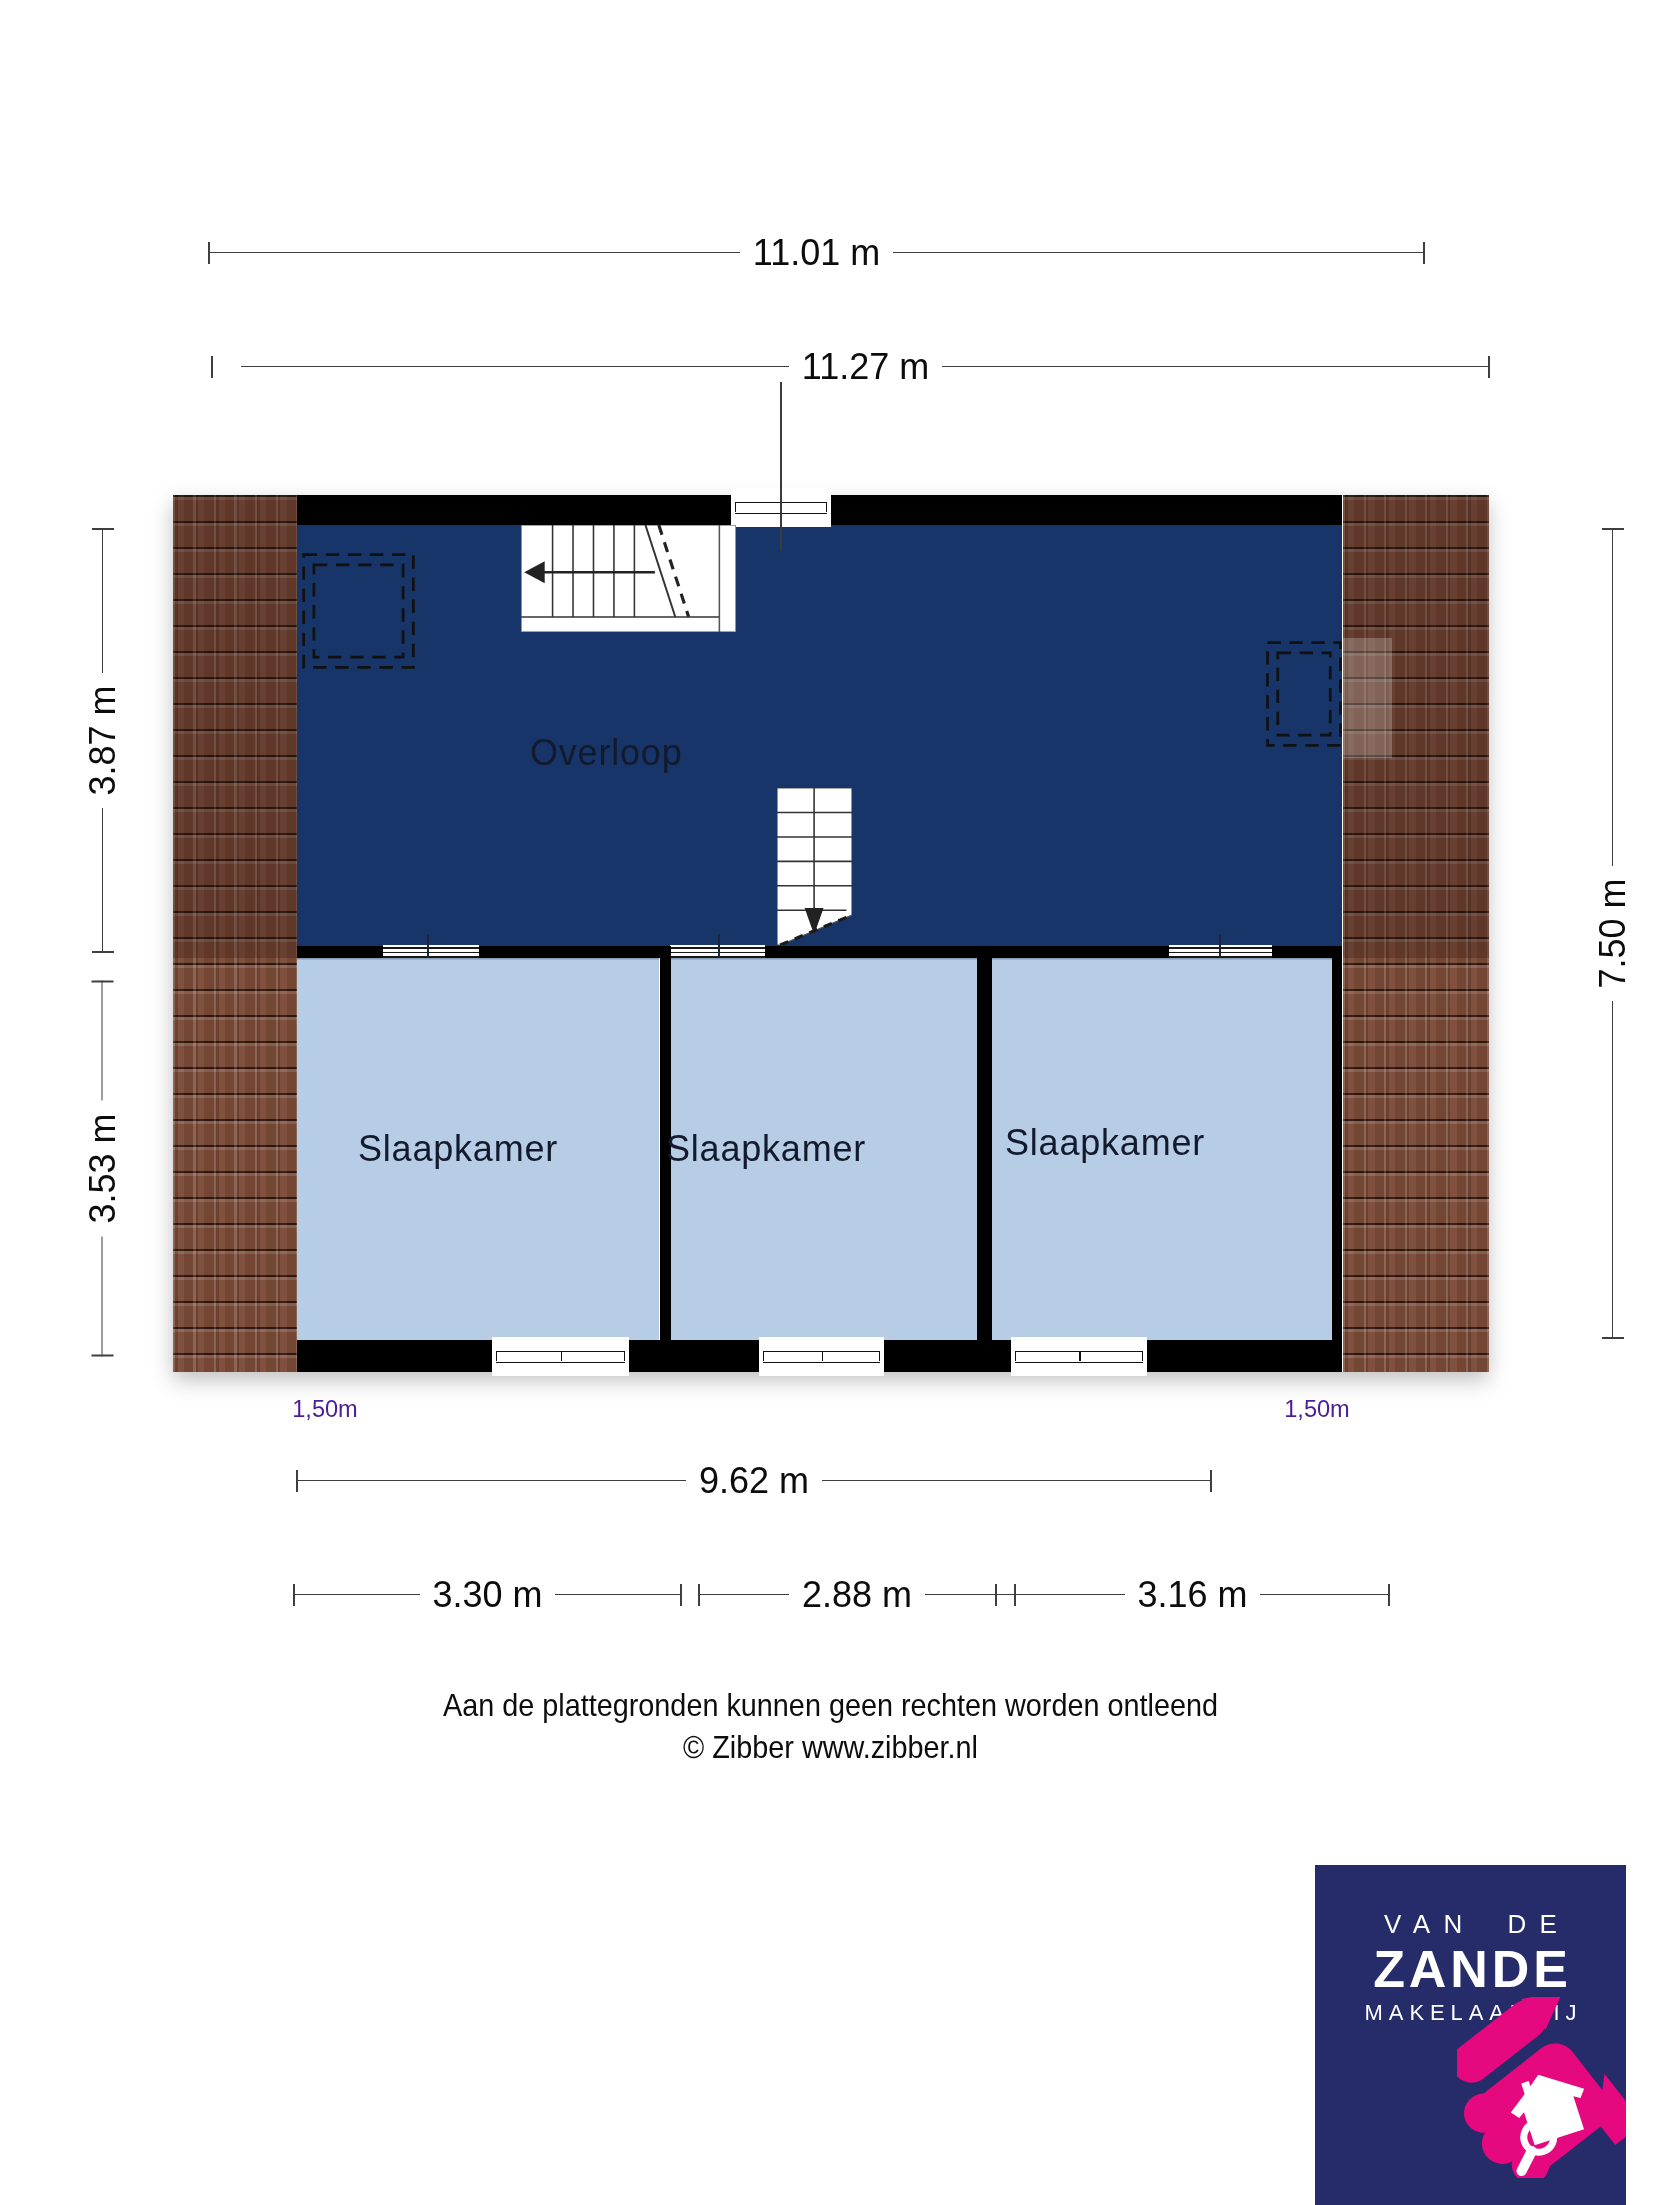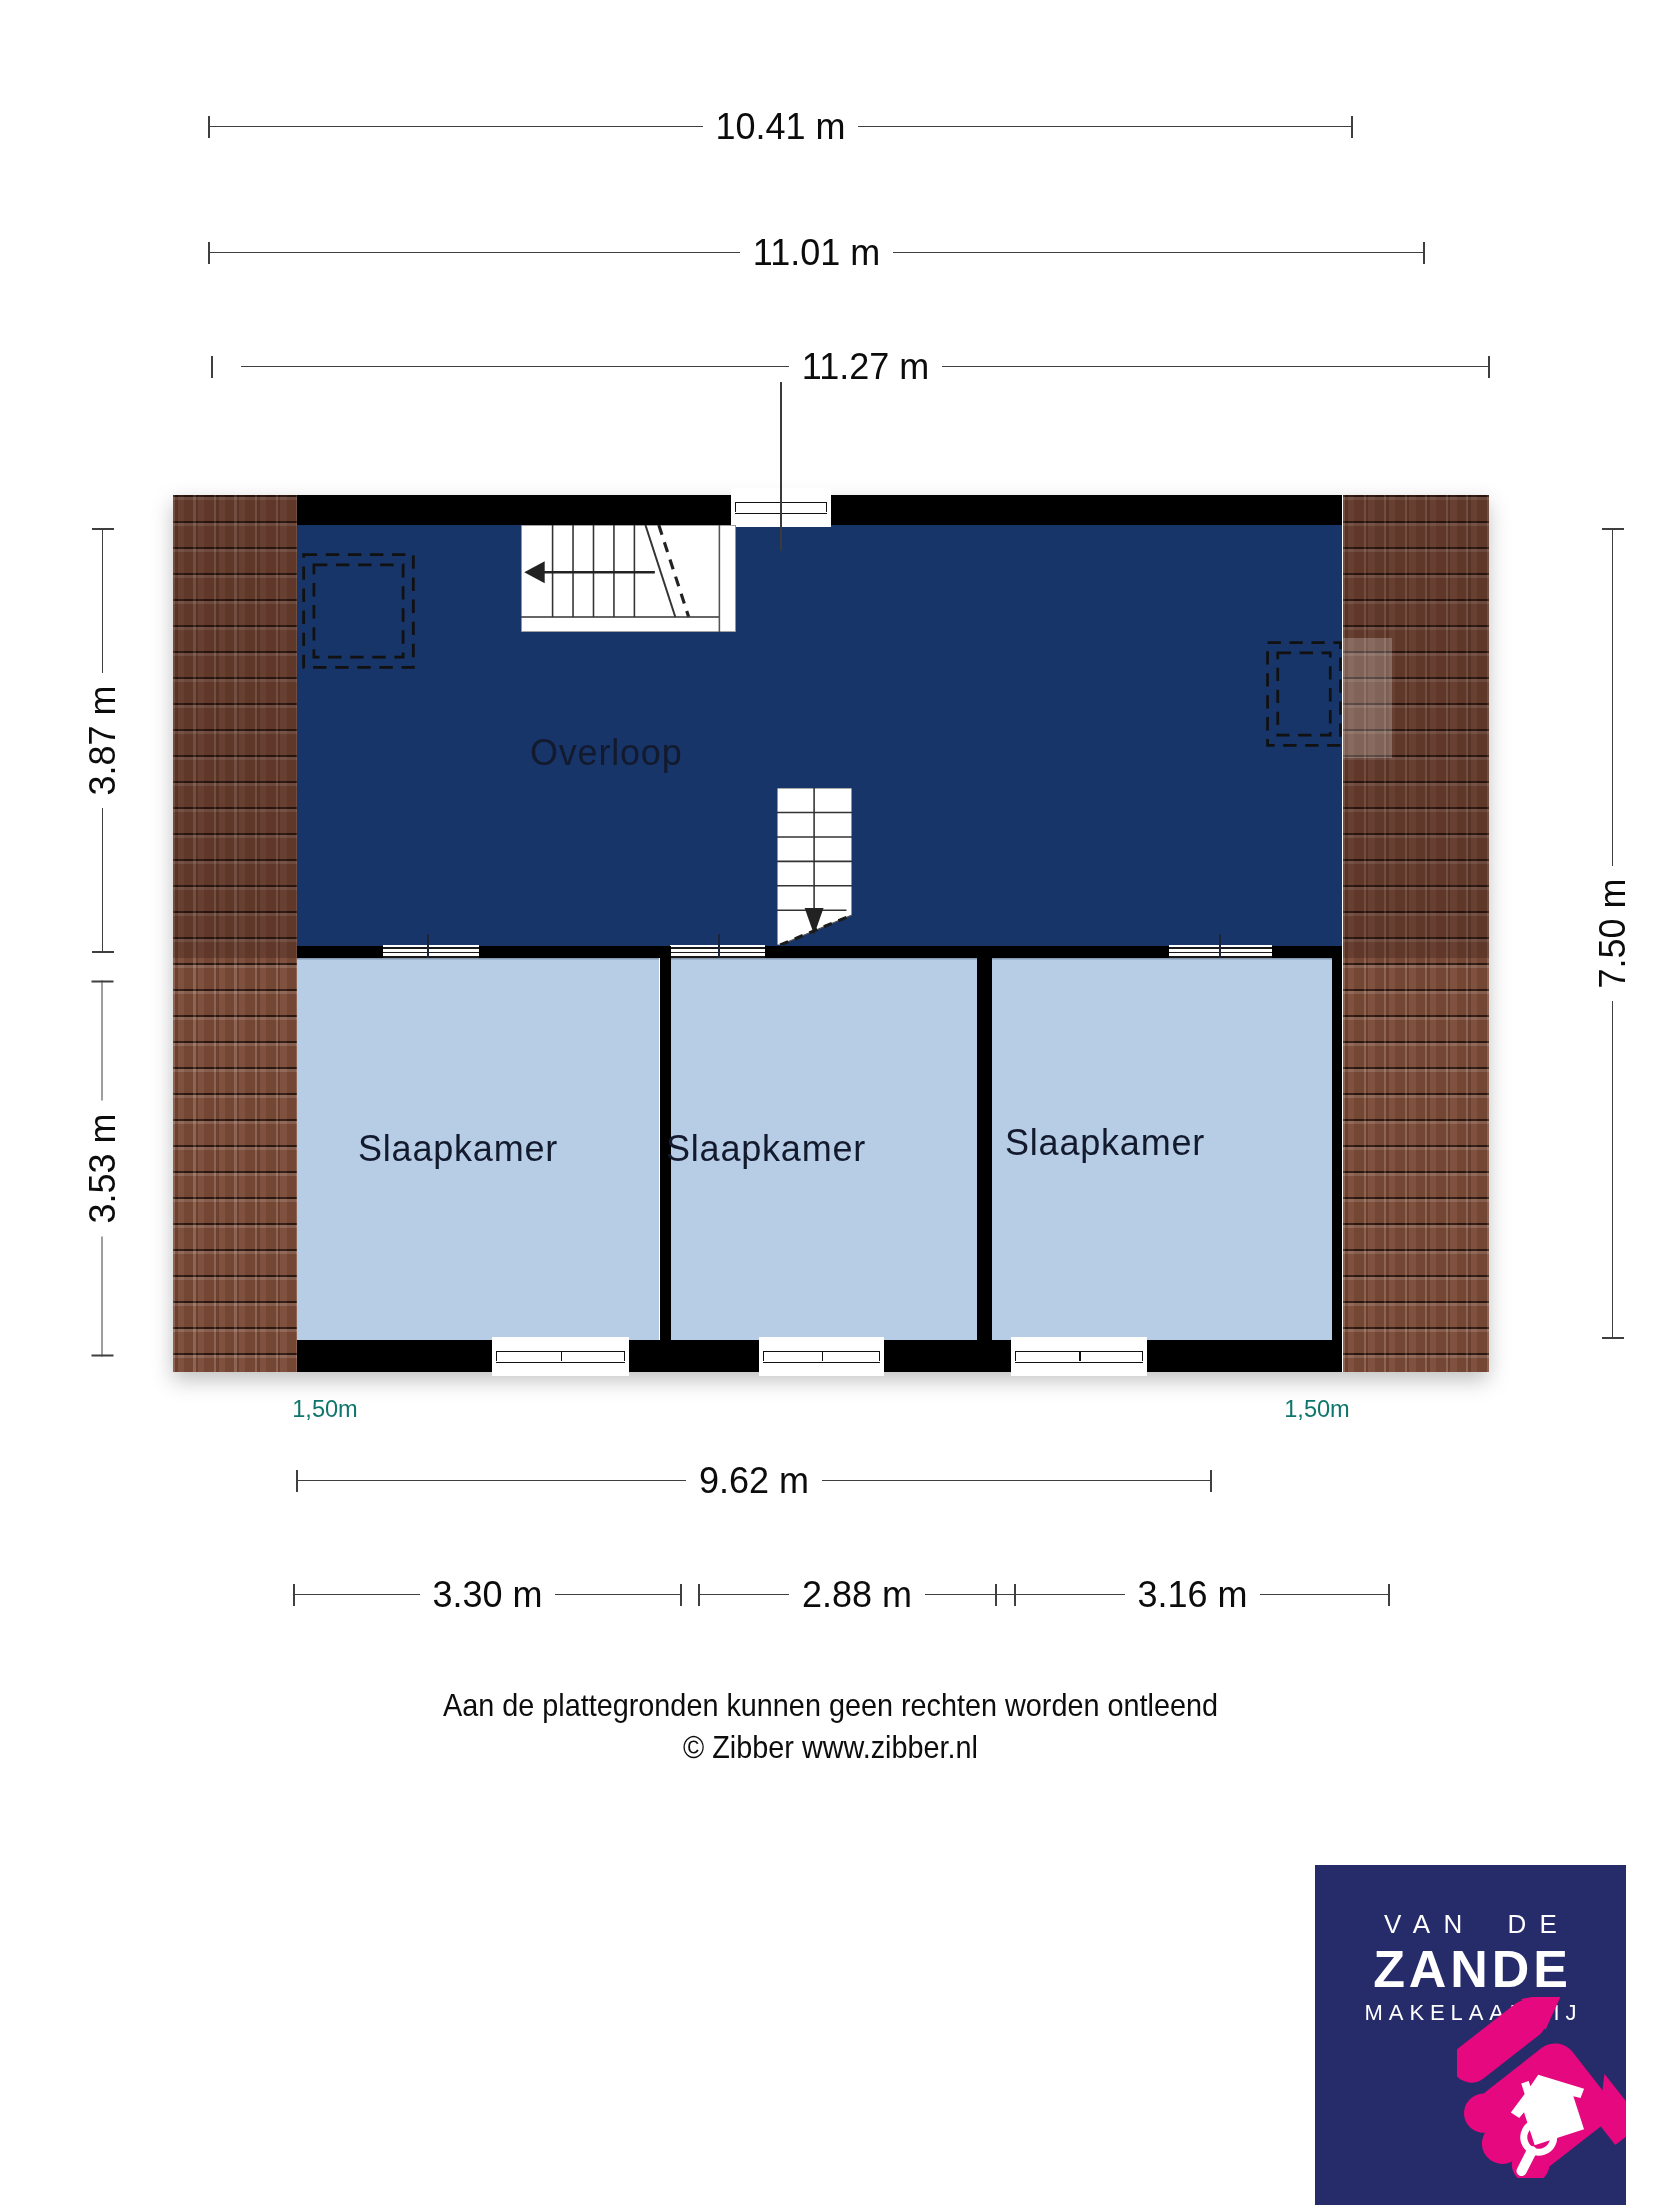--- a/index.html
+++ b/index.html
@@ -5,21 +5,21 @@
   html,body{margin:0;padding:0;background:#fff;}
   .page{position:relative;width:1654px;height:2205px;background:#fff;overflow:hidden;
         font-family:"Liberation Sans", sans-serif;color:#111;}
   
   .dim{position:absolute;display:flex;align-items:center;height:35px;}
   .dim .seg{flex:1;height:0;border-top:1.6px solid #3f3f3f;}
   .dim .lbl{padding:0 12.6px;font-size:36px;white-space:nowrap;color:#0c0c0c;}
   .dim .tick{position:absolute;top:50%;width:1.6px;height:22px;background:#3f3f3f;transform:translateY(-50%);}
   .tick.t-start{left:0;}.tick.t-end{right:0;}
   .dim.vert{transform:rotate(-90deg);}
-  .small-label{position:absolute;width:134px;text-align:center;font-size:23.6px;color:#0f766e;}
+  .small-label{position:absolute;width:134px;text-align:center;font-size:23.6px;color:#4c1d95;}
   
   .plan{position:absolute;left:173px;top:495px;width:1315px;height:877px;
         box-shadow:0 7.9px 20.5px rgba(0,0,0,0.25);background:#fff;}
   .abs{position:absolute;}
   .tiles{background-color:#7b4a37;background-image:
       repeating-linear-gradient(90deg, rgba(255,255,255,0.14) 0 2.4px, rgba(0,0,0,0.12) 2.4px 4.7px, rgba(255,255,255,0.04) 4.7px 11px, rgba(0,0,0,0.06) 11px 20.5px),
       repeating-linear-gradient(180deg, rgba(20,8,4,0.75) 0 2.4px, rgba(255,255,255,0.14) 2.4px 4.7px, rgba(0,0,0,0) 4.7px 26px);}
   .tile-shade{background:rgba(30,12,8,0.24);}
   .tile-light{background:rgba(255,255,255,0.22);}
   .wall{background:#000;}
@@ -47,27 +47,20 @@
   .logo .t1{margin-top:44px;font-size:26px;letter-spacing:13.4px;text-indent:13.4px;word-spacing:11px;font-weight:400;}
   .logo .t2{margin-top:3.2px;font-size:52px;font-weight:700;letter-spacing:3.9px;text-indent:3.9px;line-height:1.0;}
   .logo .t3{margin-top:4.7px;font-size:22px;letter-spacing:5.9px;text-indent:5.9px;font-weight:400;}
   .logo svg{position:absolute;left:142px;top:132px;}
 </style>
 </head>
 <body>
 
 <div class="page">
 
-  <div class="dim" style="left:208px;top:109px;width:1145px;">
-    <div class="tick t-start"></div>
-    <div class="seg"></div>
-    <div class="lbl">10.41 m</div>
-    <div class="seg"></div>
-    <div class="tick t-end"></div>
-  </div>
   <div class="dim" style="left:208px;top:235px;width:1217px;">
     <div class="tick t-start"></div>
     <div class="seg"></div>
     <div class="lbl">11.01 m</div>
     <div class="seg"></div>
     <div class="tick t-end"></div>
   </div>
   <div class="dim" style="left:211px;top:349px;width:1249px;padding-left:30px;">
     <div class="tick t-start"></div>
     <div class="seg"></div>

